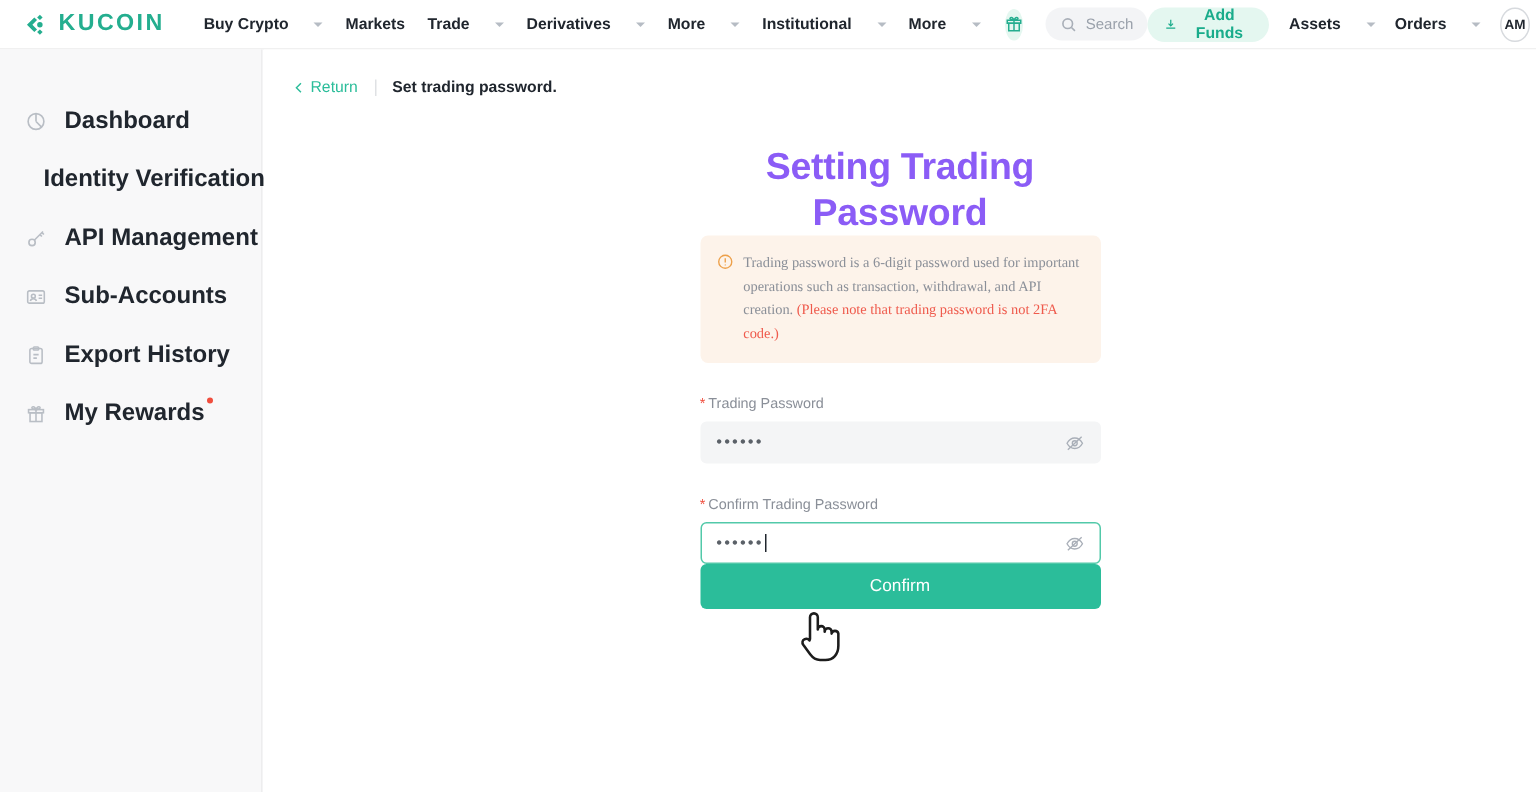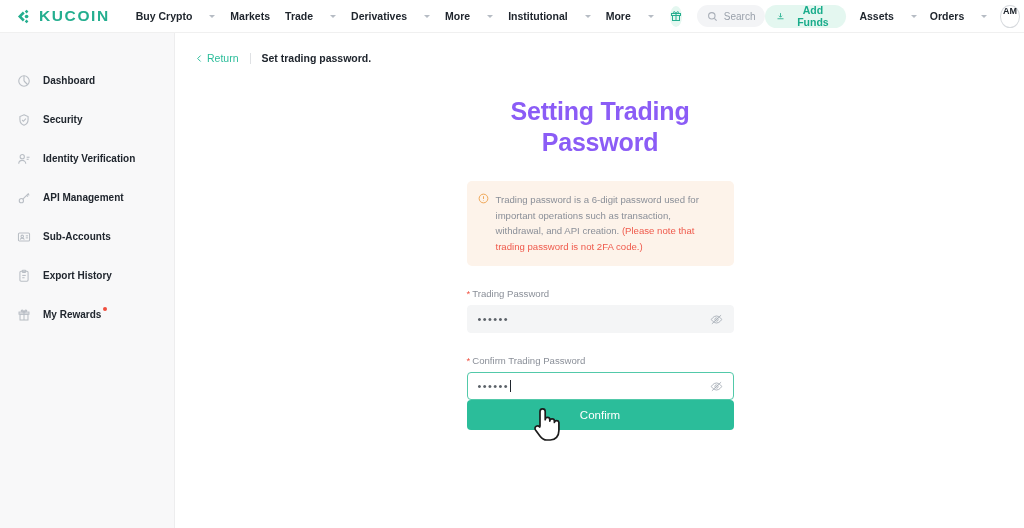--- a/index.html
+++ b/index.html
@@ -53,41 +53,41 @@
     margin-right:14px;
   }
   .add-funds {
     display:flex; align-items:center; gap:5px;
     background:#e4f7f0; color:#19ac8b; font-weight:bold;
     font-size:10.5px; height:23px; padding:0 11px;
     border-radius:12px; cursor:pointer;text-align:center;
   }
   .avatar {
     width:23px; height:23px; border-radius:50%;
-    border:1px solid #d7dade; display:flex; 
+    border:1px solid #d7dade; display:flex; align-items:center;
     justify-content:center; font-size:9px; font-weight:bold;
     color:#20262e; cursor:pointer;
   }
   .vdiv { width:1px; height:15px; background:#e8eaed; }
   .icon-circle {
     width:23px; height:23px; border-radius:50%; background:#f3f4f6;
     display:flex; align-items:center; justify-content:center; cursor:pointer;
   }
 
   
   .sidebar {
     position:absolute; top:33px; left:0; width:175px; height:495px;
     background:#f8f8f9; border-right:1px solid #ededee; padding-top:28px;
   }
   .side-item {
     display:flex; align-items:center; gap:12px;
     height:39px; padding-left:17px; cursor:pointer; position:relative;
   }
   .side-label {
-    font-size:10px; color:#20262e; font-weight:bold;
+    font-size:16px; color:#20262e; font-weight:bold;
     position:relative; white-space:nowrap;
   }
   .reddot {
     position:absolute; top:-2px; right:-6px;
     width:4px; height:4px; border-radius:50%; background:#f04e3e;
   }
 
   
   .main { position:absolute; top:33px; left:176px; width:848px; height:495px; background:#fff; }
   .crumbs { display:flex; align-items:center; gap:11px; padding:19px 0 0 19px; }
@@ -97,22 +97,22 @@
   }
   .crumb-sep { width:1px; height:11px; background:#dfe1e4; }
   .crumb-cur { font-size:10.5px; font-weight:bold; color:#20262e; }
 
   .panel { width:267px; margin:32px auto 0; }
   .title {
     font-size:25px; font-weight:bold; color:#8b5cf6;
     text-align:center; line-height:1.22; letter-spacing:-0.2px;
   }
   .notice {
-    margin-top:24px; background:#fdf3ea; border-radius:5px;
-    padding:11px 13px 12px 11px; display:flex; gap:7px;
+    background:#fdf3ea; border-radius:5px;
+    padding:11px 13px 12px 11px; display:flex; gap:7px;font-family:Liberation Serif, serif;
   }
   .notice-text {
     font-size:9.6px; line-height:1.62; color:#8a8f98;
   }
   .notice-em { color:#ef5a4c; }
 
   .field { margin-top:22px; }
   .field-label { font-size:9.6px; color:#8a8f98; }
   .req { color:#f04e3e; margin-right:2px; }
   .input-row {
@@ -247,27 +247,20 @@
 
     <div class="side-item">
       <svg width="14" height="14" viewBox="0 0 24 24" fill="none" stroke="#b9bec5" stroke-width="1.9">
         <circle cx="12" cy="12" r="9"></circle>
           <path d="M12 12V3"></path>
           <path d="M12 12l6.4 6.4"></path>
       </svg>
       <span class="side-label">Dashboard</span>
     </div>
 
-    <div class="side-item">
-      <svg width="14" height="14" viewBox="0 0 24 24" fill="none" stroke="#b9bec5" stroke-width="1.9">
-        <path d="M12 3l7 3v5c0 5-3.2 8.6-7 10-3.8-1.4-7-5-7-10V6z"></path>
-        <path d="M8.8 12l2.2 2.2 4.2-4.4"></path>
-      </svg>
-      <span class="side-label">Security</span>
-    </div>
 
     <div class="side-item">
       <svg width="14" height="14" viewBox="0 0 24 24" fill="none" stroke="#b9bec5" stroke-width="1.9">
         <circle cx="9" cy="8" r="3.6"></circle>
           <path d="M3 20c0-3.4 2.7-5.6 6-5.6s6 2.2 6 5.6"></path>
         <line x1="16.5" y1="9" x2="21.5" y2="9"></line>
           <line x1="16.5" y1="12.5" x2="20" y2="12.5"></line>
       </svg>
       <span class="side-label">Identity Verification</span>
     </div>

